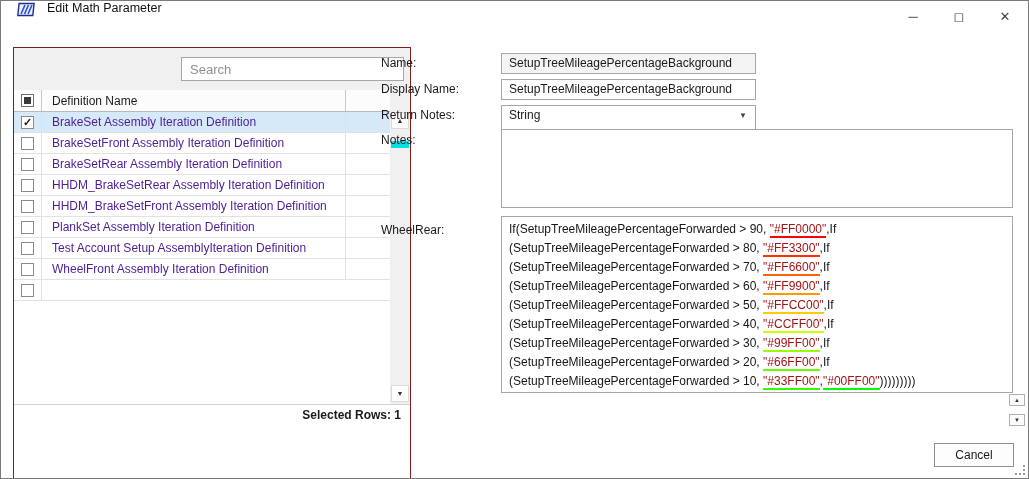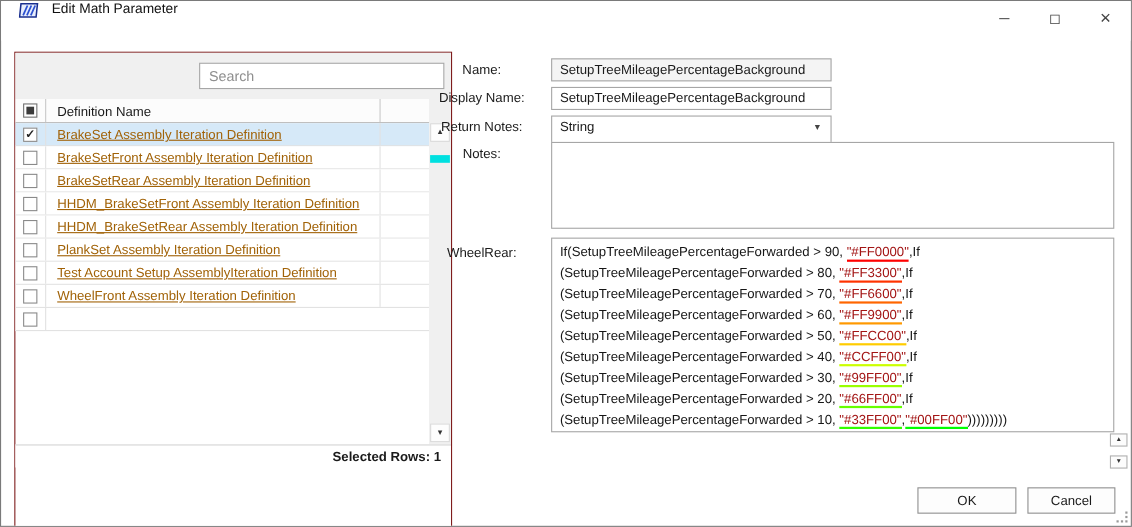--- a/index.html
+++ b/index.html
@@ -24,32 +24,32 @@
   .grid-header .hcell{ border-right:1px solid #c9c9c9; display:flex; align-items:center; }
   .hcell.cbh{ width:28px; justify-content:center; }
   .hcell.nameh{ flex:1; padding-left:10px; font-size:12px; color:#1a1a1a; }
   .hcell.extrah{ width:44px; border-right:none; }
   .cb-ind{ width:13px; height:13px; border:1px solid #707070; background:#fff; position:relative; }
   .cb-ind::after{ content:""; position:absolute; left:2px; top:2px; width:7px; height:7px; background:#3b3b3b; }
   .grid-body{ position:absolute; left:0; top:64px; width:376px; }
   .grid-row{ display:flex; height:21px; border-bottom:1px solid #e2e2e2; background:#fff; }
   .grid-row .cell{ border-right:1px solid #e2e2e2; display:flex; align-items:center; }
   .cb-cell{ width:28px; justify-content:center; }
-  .name-cell{ flex:1; padding-left:10px; font-size:12px; color:#a16207; white-space:nowrap; overflow:hidden;text-decoration:underline; }
+  .name-cell{ flex:1; padding-left:10px; font-size:12px; color:#4c1d95; white-space:nowrap; overflow:hidden; }
   .extra-cell{ width:44px; border-right:none !important; }
   .cb{ width:13px; height:13px; border:1px solid #8a8a8a; background:#fff; font-size:11px; line-height:11px; color:#222; text-align:center; font-weight:bold; }
   
   .v-scrollbar{ position:absolute; right:0; top:42px; width:20px; height:314px; background:#f0f0f0; }
   .sb-btn{ position:absolute; left:1px; width:18px; height:17px; background:#fdfdfd; border:1px solid #dadada; display:flex; align-items:center; justify-content:center; font-size:7px; color:#333; }
   .sb-up{ top:22px; }
   .sb-down{ top:295px; }
   .sb-thumb{ position:absolute; left:1px; top:51px; width:18px; height:7px; }
   .status-bar{ position:absolute; left:0; top:356px; width:100%; height:21px; background:#fff; border-top:1px solid #d4d4d4; display:flex; align-items:center; justify-content:flex-end; padding-right:9px; font-size:12px; font-weight:bold; color:#1a1a1a; }
   
-  .flabel{ position:absolute; left:380px; width:114px; text-align:center; font-size:12px; color:#1a1a1a; line-height:20px; }
+  .flabel{ position:absolute; left:380px; width:114px; text-align:left; font-size:12px; color:#1a1a1a; line-height:20px; }
   .finput{ position:absolute; left:500px; width:255px; height:21px; border:1px solid #a6a6a6; font-size:12px; color:#1a1a1a; padding:0 7px; line-height:19px; white-space:nowrap; overflow:hidden; background:#fff; }
   .readonly-bg{ background:#f4f4f4; }
   .dropdown{ position:absolute; left:500px; width:255px; height:35px; border:1px solid #a6a6a6; background:#fff; font-size:12px; color:#1a1a1a; padding:0 7px; line-height:19px; }
   .dd-caret{ position:absolute; right:8px; top:6px; font-size:8px; color:#444; line-height:8px; }
   .notes-box{ position:absolute; left:500px; top:128px; width:512px; height:79px; border:1px solid #a6a6a6; background:#fff; font-size:12px; padding:3px 7px; }
   .equation-box{ position:absolute; left:500px; top:215px; width:512px; height:177px; border:1px solid #a6a6a6; background:#fff; padding:3px 7px; overflow:hidden; }
   .eq-line{ font-size:12px; line-height:19px; color:#161616; white-space:nowrap; }
   .eq-line .hex{ border-bottom:2px solid transparent; }
   .spin-btn{ position:absolute; left:1008px; width:16px; height:12px; background:#fcfcfc; border:1px solid #b0b0b0; display:flex; align-items:center; justify-content:center; font-size:6px; color:#333; }
   .spin-up{ top:393px; }
@@ -115,28 +115,28 @@
           <div class="cell cb-cell">
             <span class="cb"></span>
           </div>
           <div class="cell name-cell">BrakeSetRear Assembly Iteration Definition</div>
           <div class="cell extra-cell"></div>
         </div>
         <div class="grid-row">
           <div class="cell cb-cell">
             <span class="cb"></span>
           </div>
+          <div class="cell name-cell">HHDM_BrakeSetRear Assembly Iteration Definition</div>
+          <div class="cell extra-cell"></div>
+        </div>
+        <div class="grid-row">
+          <div class="cell cb-cell">
+            <span class="cb"></span>
+          </div>
           <div class="cell name-cell">HHDM_BrakeSetFront Assembly Iteration Definition</div>
-          <div class="cell extra-cell"></div>
-        </div>
-        <div class="grid-row">
-          <div class="cell cb-cell">
-            <span class="cb"></span>
-          </div>
-          <div class="cell name-cell">HHDM_BrakeSetRear Assembly Iteration Definition</div>
           <div class="cell extra-cell"></div>
         </div>
         <div class="grid-row">
           <div class="cell cb-cell">
             <span class="cb"></span>
           </div>
           <div class="cell name-cell">PlankSet Assembly Iteration Definition</div>
           <div class="cell extra-cell"></div>
         </div>
         <div class="grid-row">
@@ -194,21 +194,20 @@
       <div class="eq-line"><span>(SetupTreeMileagePercentageForwarded &gt; 50, </span><span class="hex" style="color: rgb(163, 21, 21); border-bottom-color: rgb(255, 204, 0);">"#FFCC00"</span><span>,If</span></div>
       <div class="eq-line"><span>(SetupTreeMileagePercentageForwarded &gt; 40, </span><span class="hex" style="color: rgb(163, 21, 21); border-bottom-color: rgb(204, 255, 0);">"#CCFF00"</span><span>,If</span></div>
       <div class="eq-line"><span>(SetupTreeMileagePercentageForwarded &gt; 30, </span><span class="hex" style="color: rgb(163, 21, 21); border-bottom-color: rgb(153, 255, 0);">"#99FF00"</span><span>,If</span></div>
       <div class="eq-line"><span>(SetupTreeMileagePercentageForwarded &gt; 20, </span><span class="hex" style="color: rgb(163, 21, 21); border-bottom-color: rgb(102, 255, 0);">"#66FF00"</span><span>,If</span></div>
       <div class="eq-line"><span>(SetupTreeMileagePercentageForwarded &gt; 10, </span><span class="hex" style="color: rgb(163, 21, 21); border-bottom-color: rgb(51, 255, 0);">"#33FF00"</span><span>,</span><span class="hex" style="color: rgb(163, 21, 21); border-bottom-color: rgb(0, 255, 0);">"#00FF00"</span><span>)))))))))</span></div>
     </div>
 
   <div class="spin-btn spin-up">▲</div>
   <div class="spin-btn spin-down">▼</div>
 
-  <div class="btn btn-ok">OK</div>
   <div class="btn btn-cancel">Cancel</div>
   <div class="grip">
     <i style="left:8px;top:8px;"></i>
       <i style="left:8px;top:4px;"></i>
       <i style="left:4px;top:8px;"></i>
       <i style="left:8px;top:0;"></i>
       <i style="left:0;top:8px;"></i>
   </div>
 
 </div>

